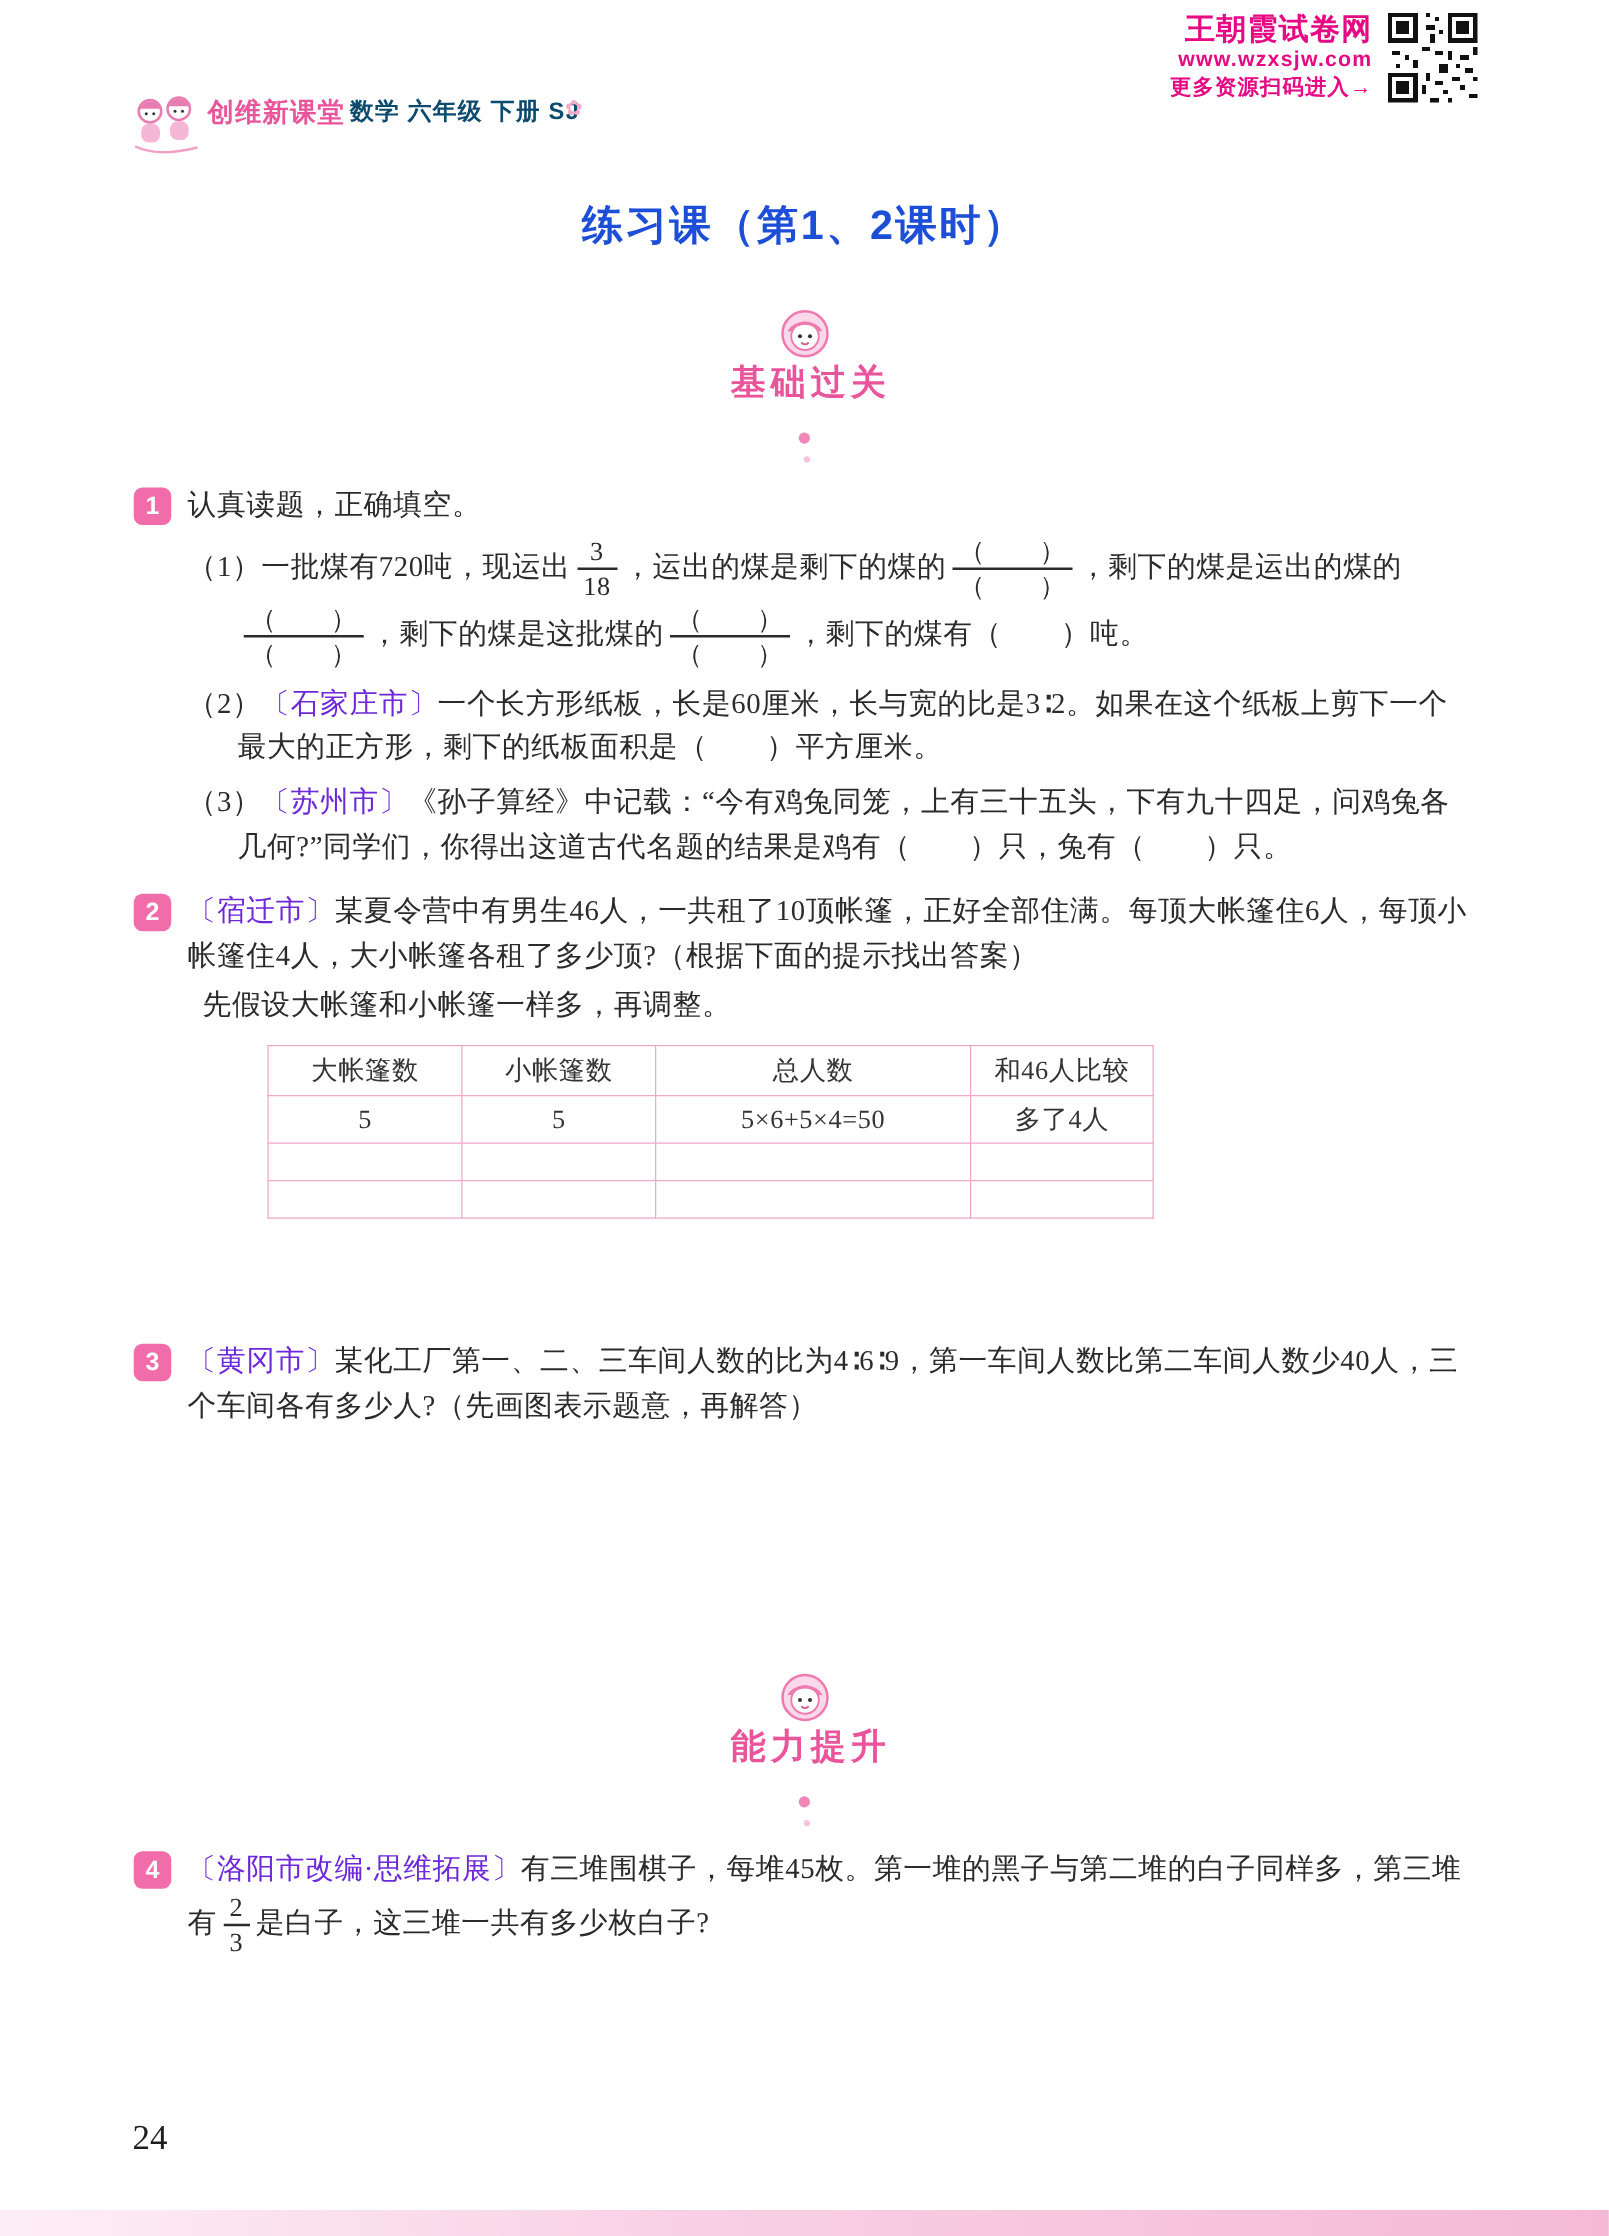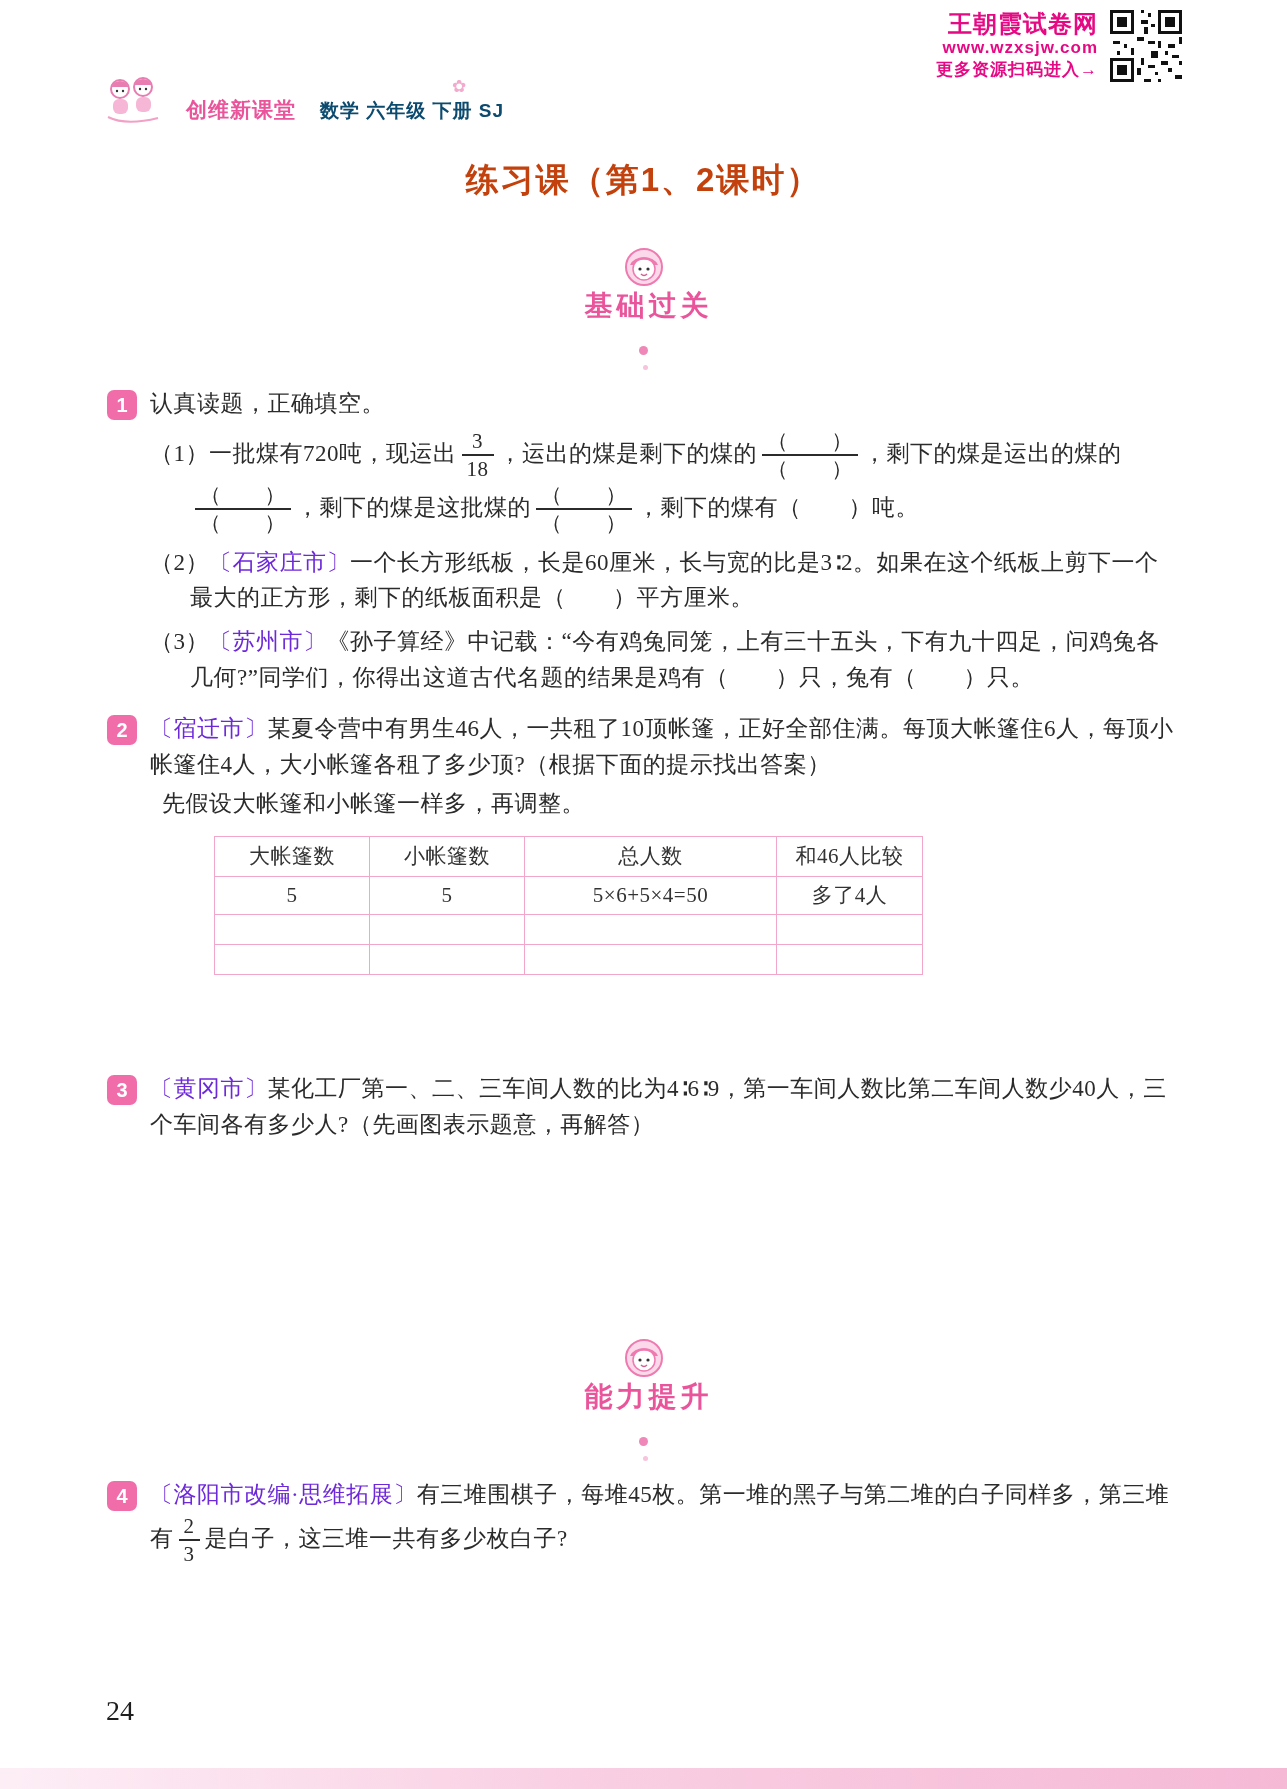--- a/index.html
+++ b/index.html
@@ -13,31 +13,31 @@
 
   
   .publisher { position:absolute; top:10px; right:105px; display:flex; align-items:center; gap:12px; }
   .publisher .ptext { text-align:right; font-family:"Liberation Sans", sans-serif; color:#e60984; }
   .site-name { font-size:24px; font-weight:bold; letter-spacing:1px; line-height:1.1; }
   .site-url  { font-size:17px; font-weight:bold; letter-spacing:1px; line-height:1.3; }
   .tagline   { font-size:17px; font-weight:bold; letter-spacing:1px; line-height:1.3; }
   .qr { width:72px; height:72px; display:block; }
 
   
-  .header { position:absolute; top:76px; left:104px; display:flex; align-items:flex-end; gap:24px; }
+  .header { position:absolute; top:76px; left:104px; display:flex; align-items:flex-start; gap:4px; }
   .series { font-family:"Liberation Sans", sans-serif; font-weight:bold; font-size:21px; color:#e9549b; letter-spacing:1px; }
   .hdr-info { font-family:"Liberation Sans", sans-serif; font-weight:bold; font-size:19px; color:#0c4a6e; letter-spacing:1px; }
   .flower { position:absolute; left:452px; top:76px; color:#f2aacd; font-size:17px; }
 
   
   .content { padding:0 107px; }
   .page-title {
     padding-top:158px; text-align:center;
     font-family:"Liberation Sans", sans-serif; font-weight:bold;
-    font-size:33px; color:#c2410c; letter-spacing:2px;
+    font-size:33px; color:#1d4ed8; letter-spacing:2px;
   }
 
   .section-head { display:flex; align-items:center; margin-top:44px;flex-direction:column; }
   .section-head.second { margin-top:196px; }
   .section-title { font-family:"Liberation Sans", sans-serif; font-weight:bold; font-size:28px; color:#e9549b; letter-spacing:4px; margin-left:10px; }
   .dotted-rule { flex:1; height:0; border-top:3px dotted #f3b1d1; margin:10px 10px 0 16px; }
   .dot-big { width:9px; height:9px; border-radius:50%; background:#ef87b8; margin-top:8px; }
   .dot-small { width:5px; height:5px; border-radius:50%; background:#f7c3dd; margin:10px 0 0 4px; }
 
   

